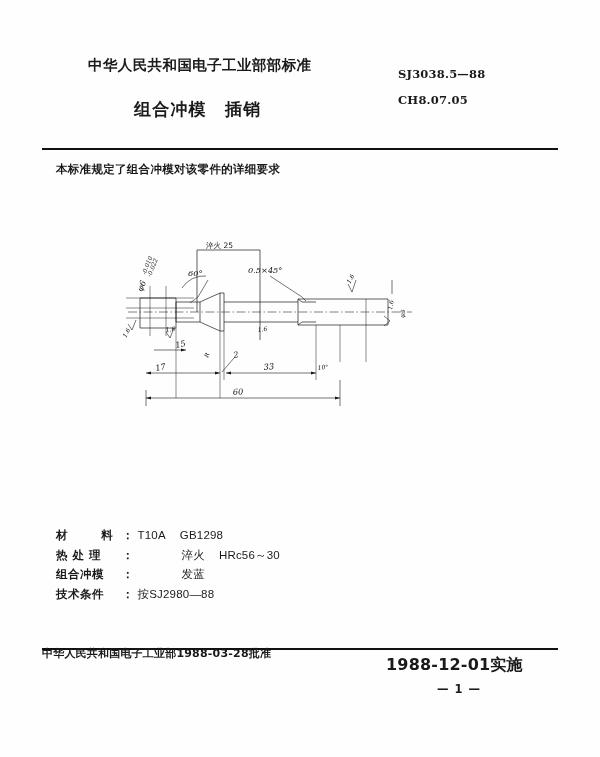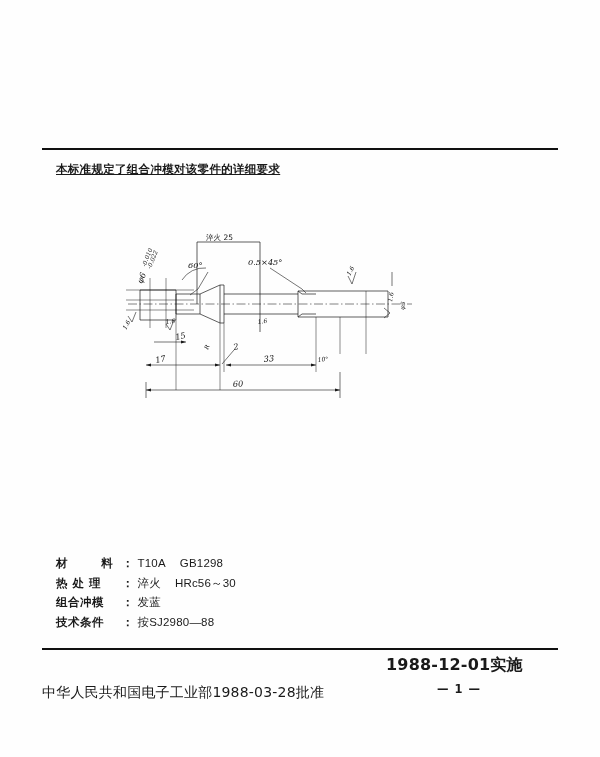--- a/index.html
+++ b/index.html
@@ -79,38 +79,37 @@
   }
 
   .scope-text {
     position: absolute;
     left: 56px;
     top: 162px;
     font-size: 11.5px;
     font-weight: bold;
     letter-spacing: 0.3px;
     white-space: nowrap;
-    text-decoration: underline;
   }
 
   
   .drawing-wrap {
     position: absolute;
     left: 120px;
-    top: 232px;
+    top: 240px;
     width: 300px;
     height: 180px;
   }
   .drawing-wrap svg { display: block; }
 
   
   .specs {
     position: absolute;
     left: 56px;
-    top: 556px;
+    top: 528px;
     width: 420px;
   }
   .spec-row {
     display: flex;
     align-items: baseline;
     height: 19.5px;
     font-size: 11.5px;
     white-space: nowrap;
   }
   .spec-label {
@@ -123,38 +122,39 @@
   .spec-colon {
     font-weight: bold;
     margin-right: 4px;
   }
   .spec-value {
     font-family: Liberation Sans, sans-serif;
     letter-spacing: 0.2px;
   }
   .spec-value.cn {
     font-family: "DejaVu Sans", "Liberation Sans", sans-serif;
+    margin-left: 44px;
   }
   .spec-gap { display: inline-block; width: 14px; }
 
   
   .rule-bottom {
     position: absolute;
     left: 42px;
     top: 648px;
     width: 516px;
     height: 0;
     border-top: 2.4px solid #111;
   }
   .footer-left {
     position: absolute;
     left: 42px;
-    top: 684px;
-    font-size: 14px;
-    font-weight: normal;
+    top: 646px;
+    font-size: 11px;
+    font-weight: bold;
     letter-spacing: 0.2px;
     white-space: nowrap;
   }
   .footer-right {
     position: absolute;
     left: 386px;
     top: 655px;
     font-size: 16px;
     font-weight: bold;
     letter-spacing: 0.2px;
@@ -187,20 +187,29 @@
     font-family: "DejaVu Sans", "Liberation Sans", sans-serif;
     font-size: 7.5px;
     fill: #111;
   }
 </style>
 </head>
 <body>
 
 <div class="page">
 
+  <div class="header-block">
+    <div class="org-line">中华人民共和国电子工业部部标准</div>
+
+    <div class="doc-title">组合冲模　插销</div>
+
+    <div class="std-code-1">SJ3038.5—88</div>
+
+    <div class="std-code-2">CH8.07.05</div>
+  </div>
 
   <div class="rule-top"></div>
 
   <div class="scope-text">本标准规定了组合冲模对该零件的详细要求</div>
 
   <div class="drawing-wrap">
     <svg width="300" height="180" viewBox="0 0 300 180" xmlns="http://www.w3.org/2000/svg">
       <g stroke="#1a1a1a" fill="none" stroke-width="0.7">
 
         <g>

